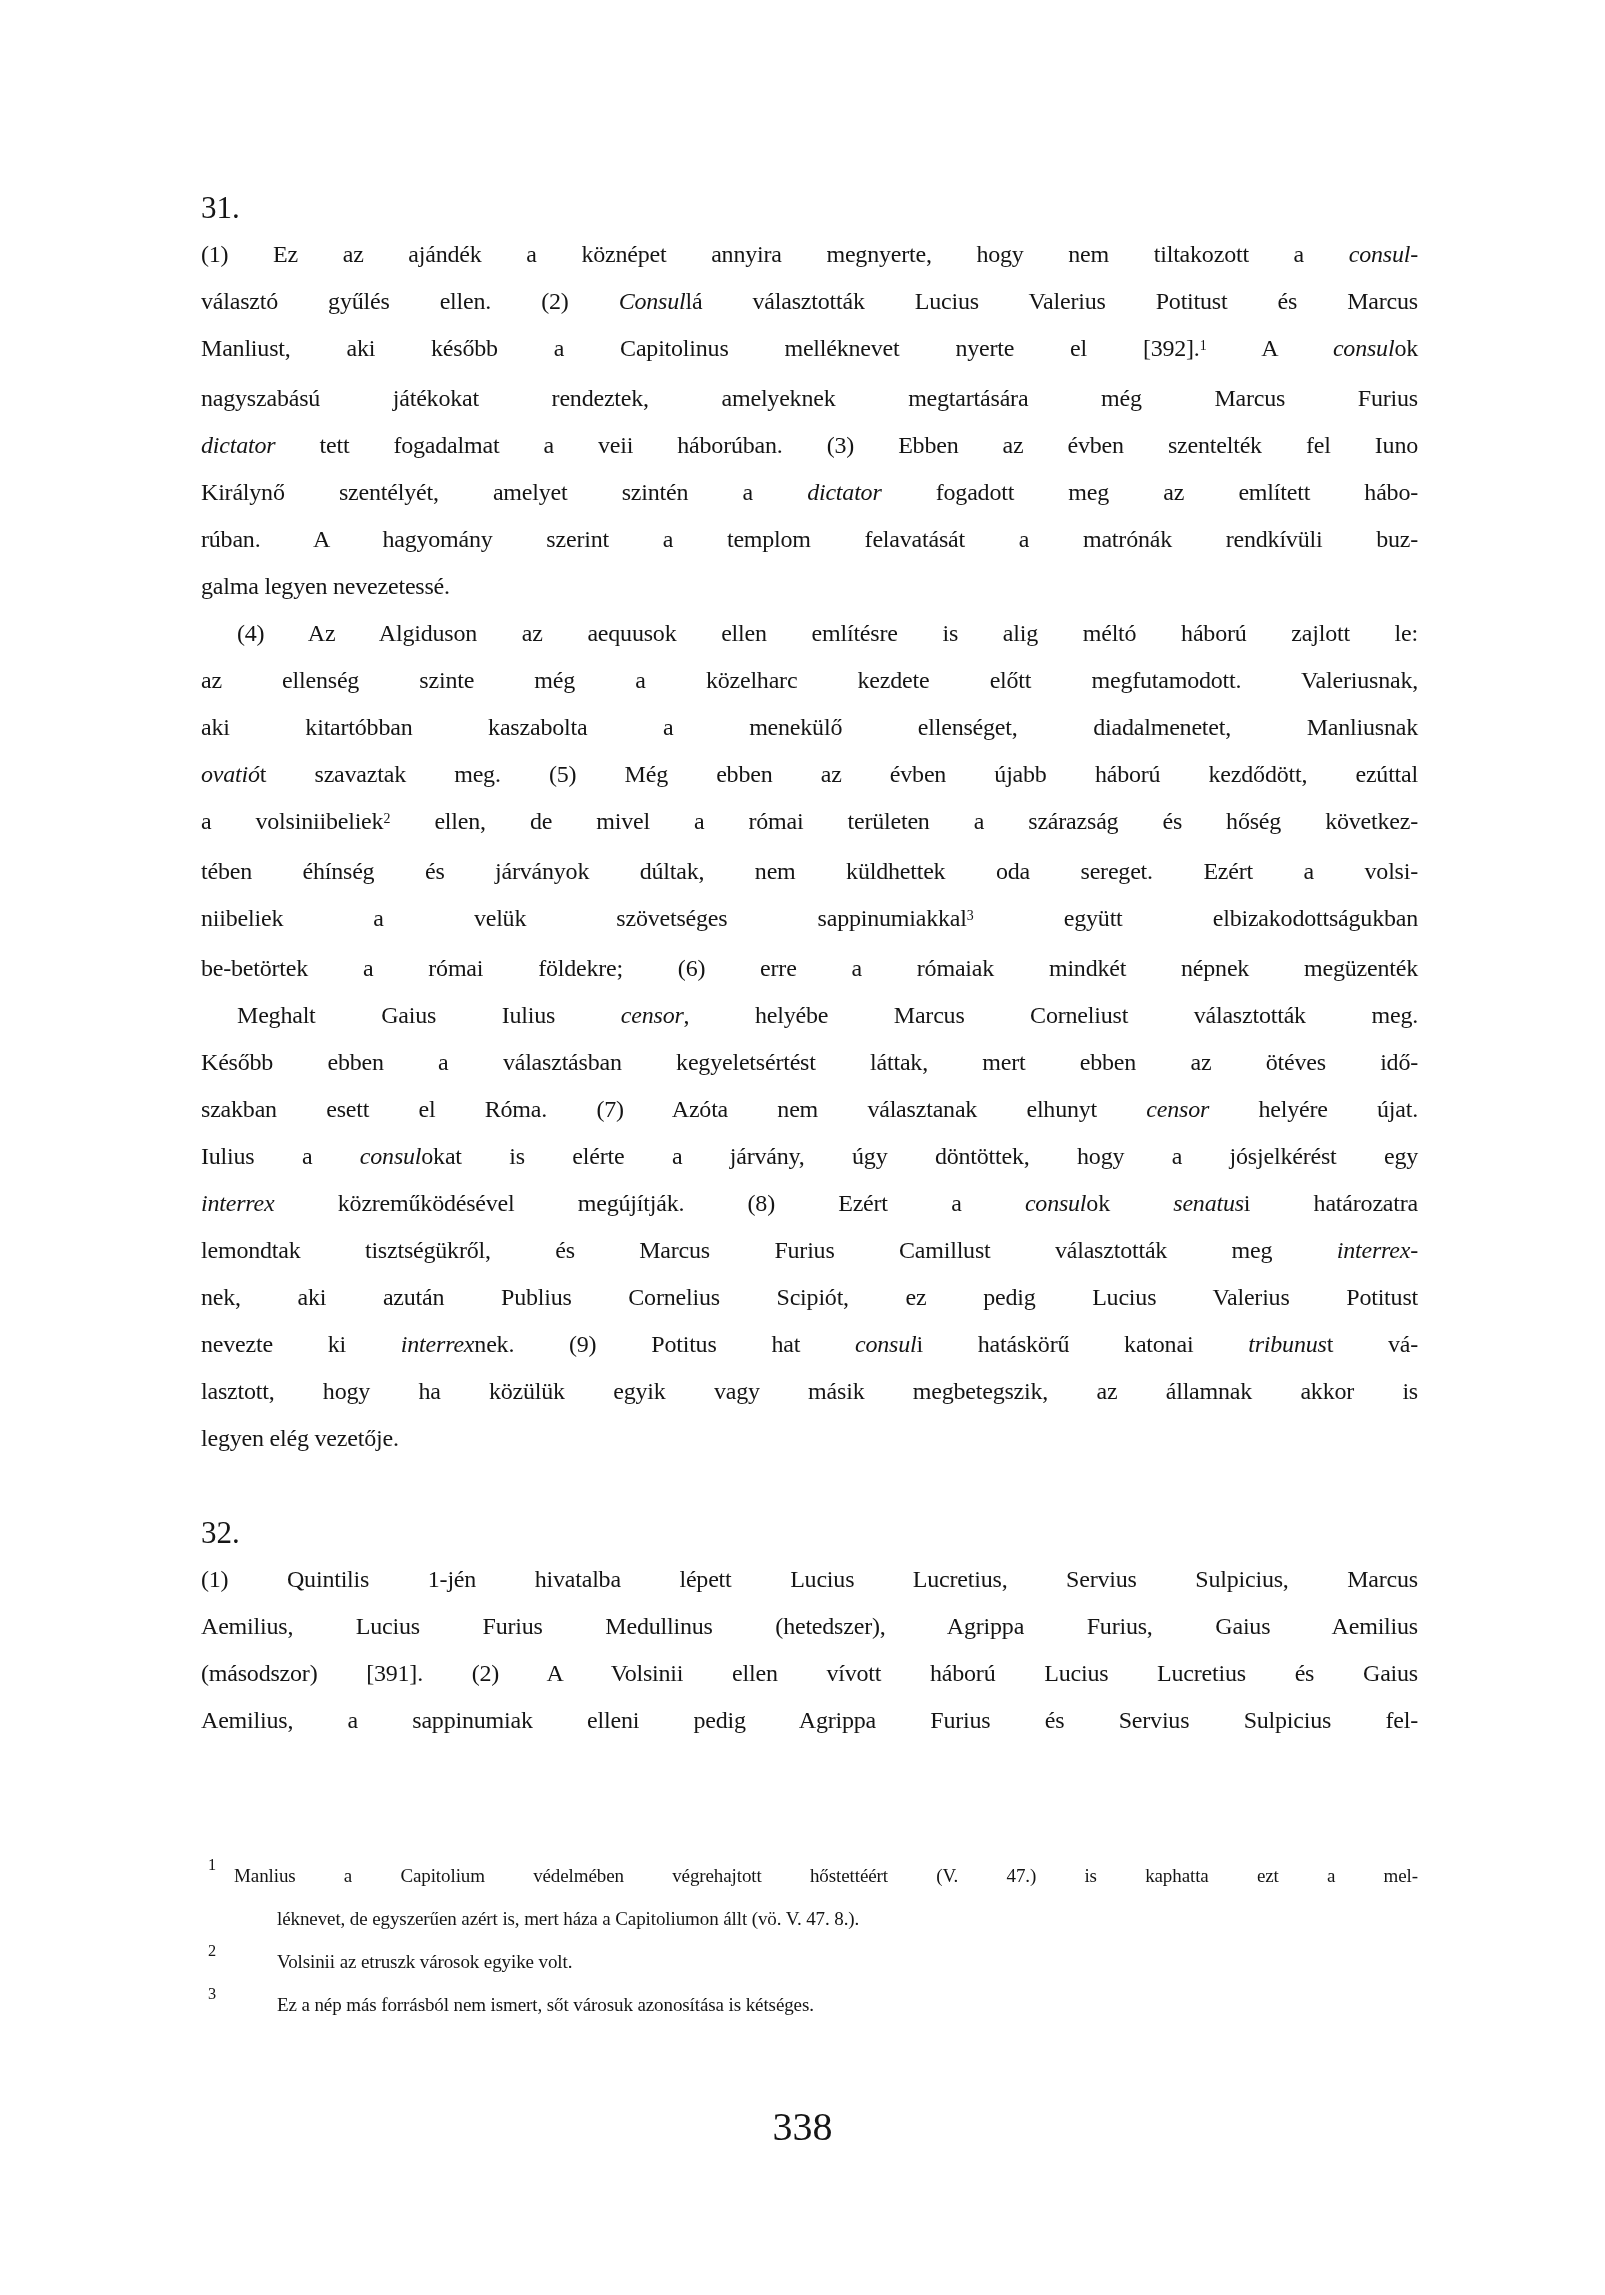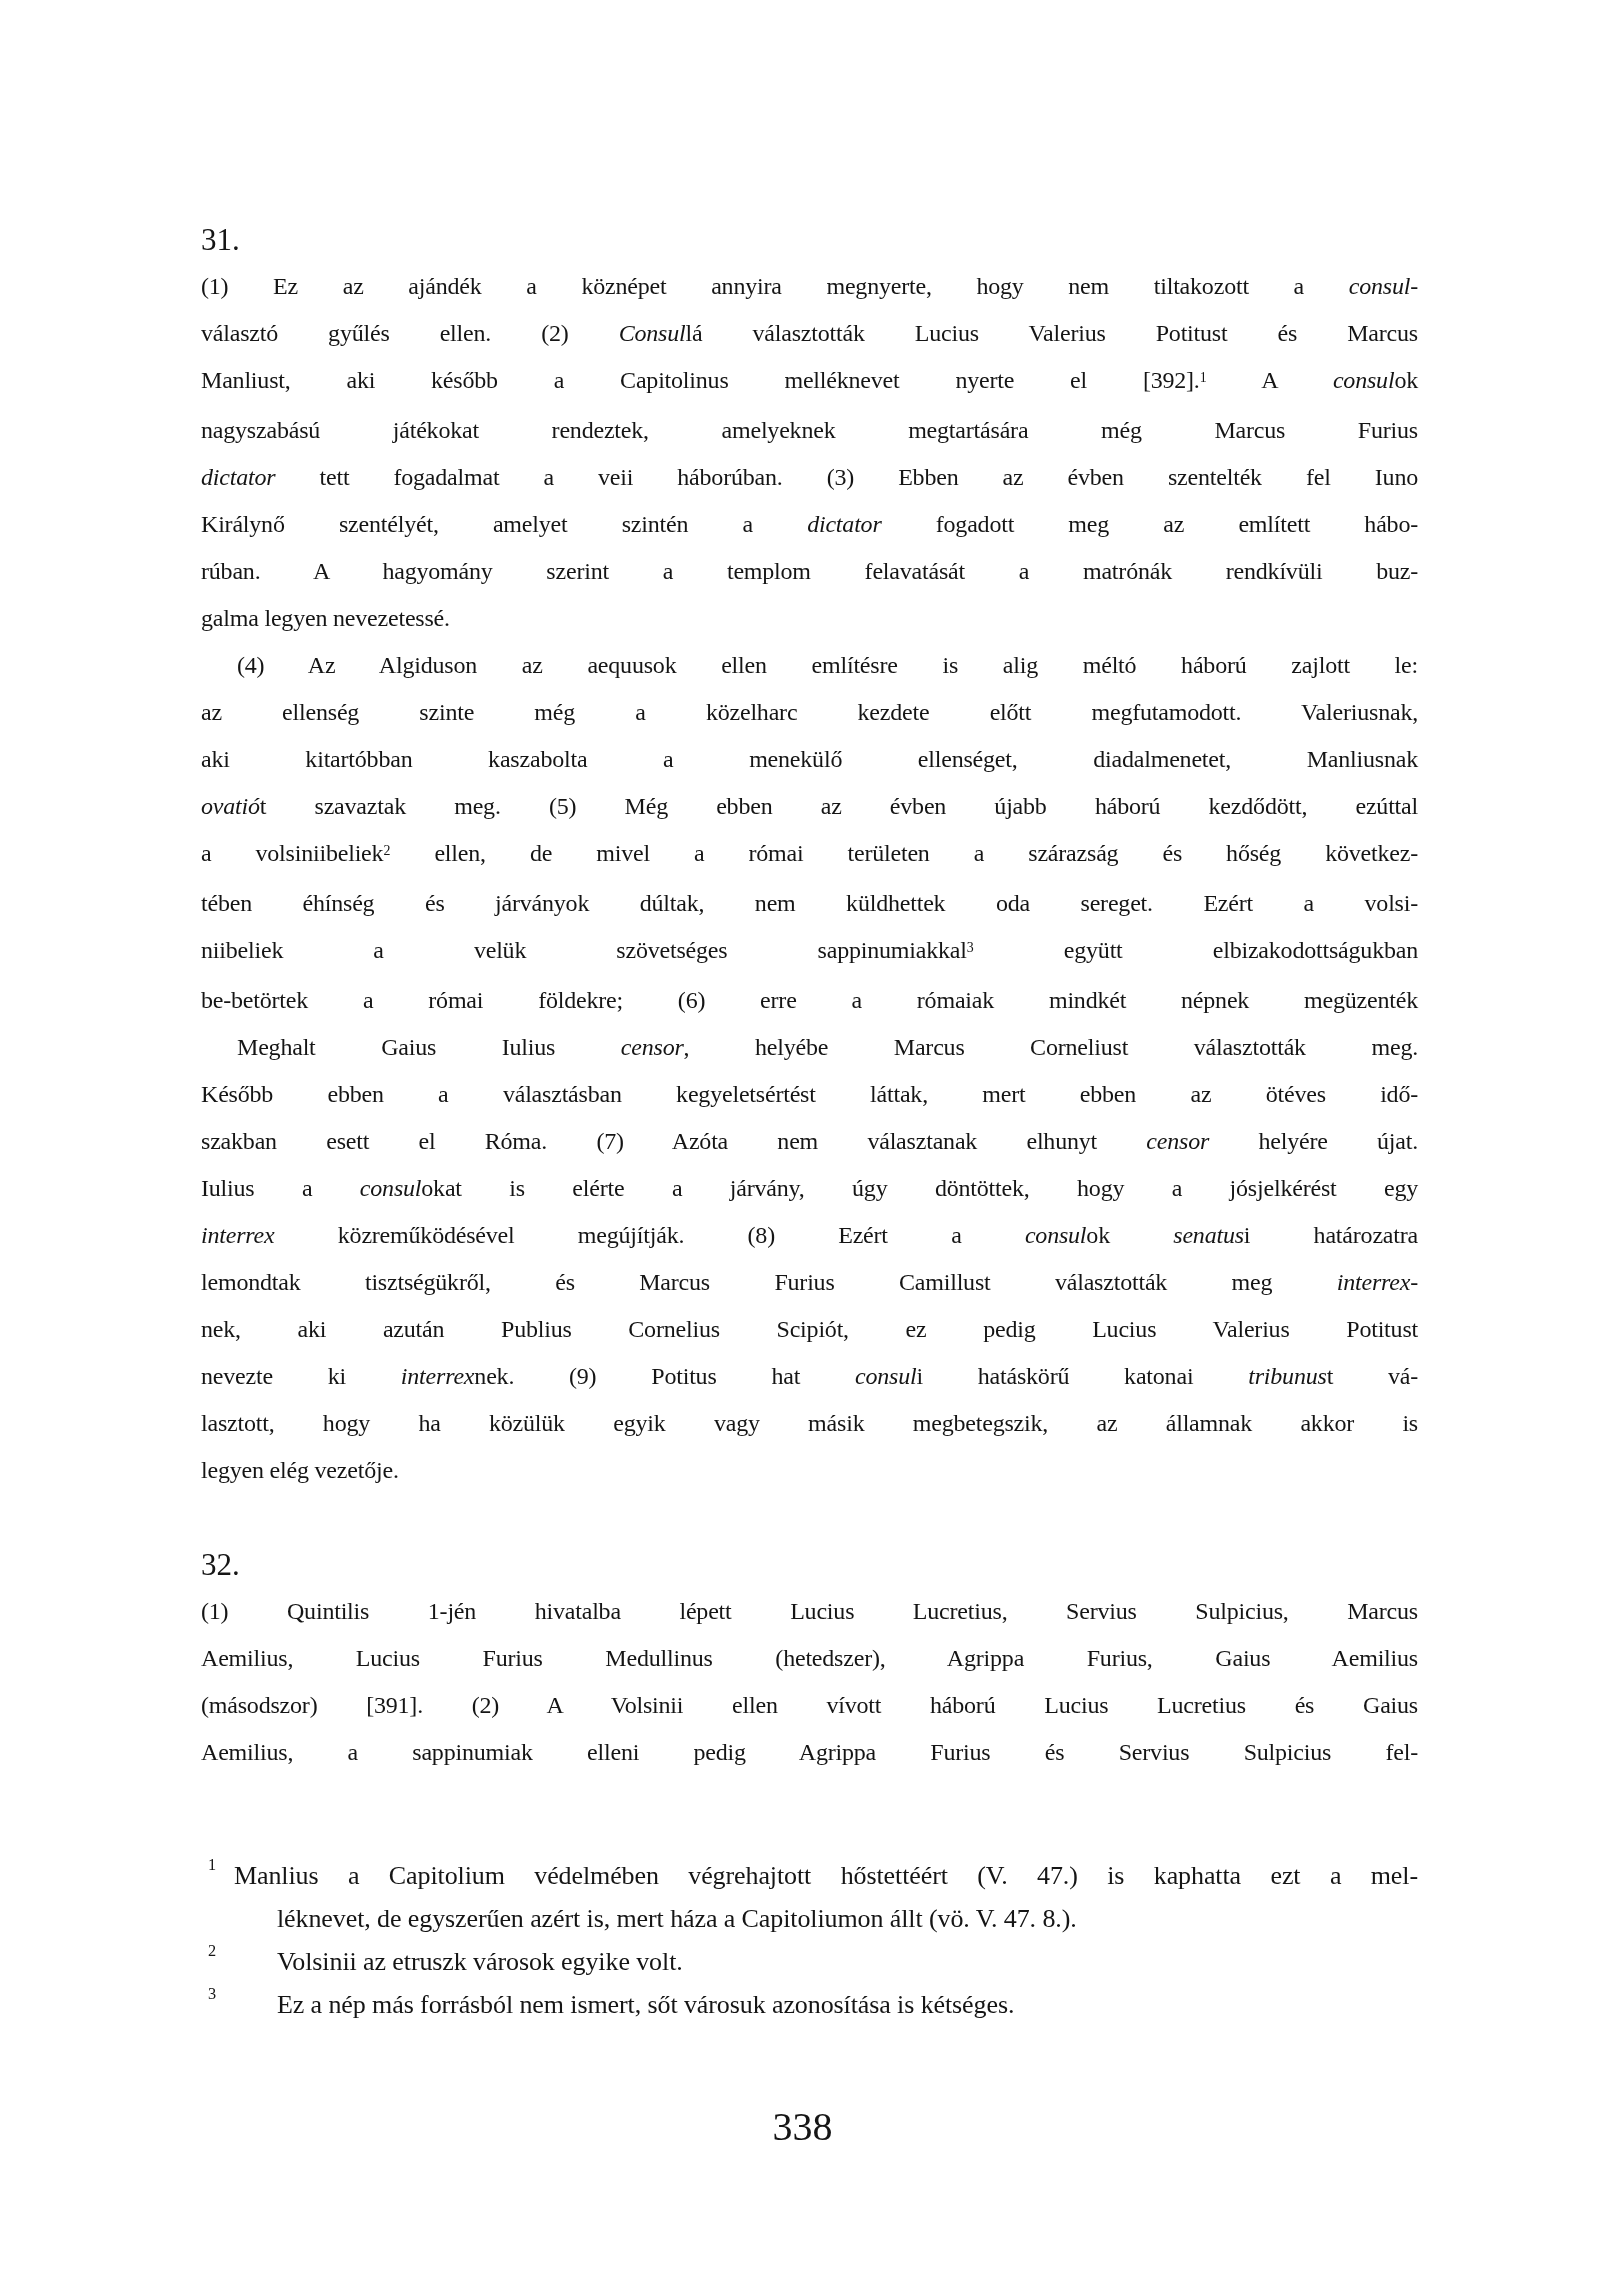--- a/index.html
+++ b/index.html
@@ -8,21 +8,21 @@
     width: 1605px;
     height: 2295px;
     background: #ffffff;
     font-family: "Liberation Serif", "DejaVu Serif", serif;
     color: #151515;
     overflow: hidden;
   }
   .text-block {
     position: absolute;
     left: 201px;
-    top: 216px;
+    top: 184px;
     width: 1217px;
   }
   .chapter-number {
     font-size: 31px;
     line-height: 47px;
     font-weight: normal;
     margin: 0;
   }
   .chapter + .chapter { margin-top: 47px; }
   .par { margin: 0; }
@@ -57,21 +57,21 @@
     padding-left: 33px;
   }
   .fn-marker {
     position: absolute;
     left: 6.9px;
     top: 3.4px;
     font-size: 16.3px;
     line-height: 16.3px;
   }
   .fn-line {
-    font-size: 26px;
+    font-size: 19px;
     line-height: 43px;
     letter-spacing: -0.1px;
     text-align: justify;
     text-align-last: justify;
   }
   .fn-line.ragged {
     text-align: right;
     text-align-last: left;
     margin-left: 43px;
   }

